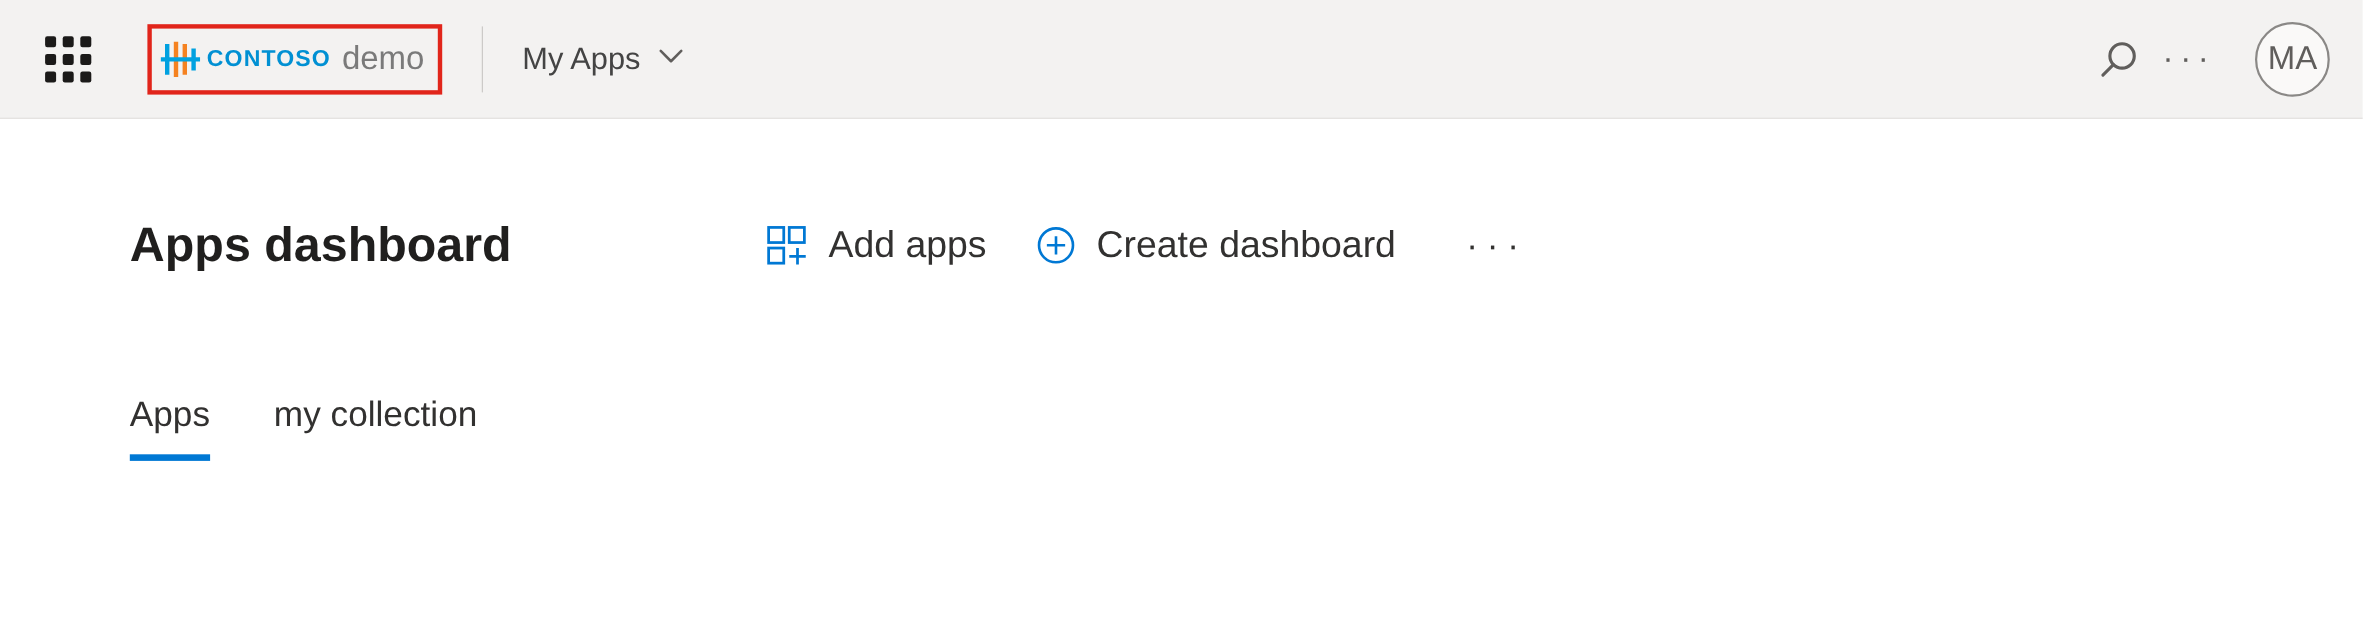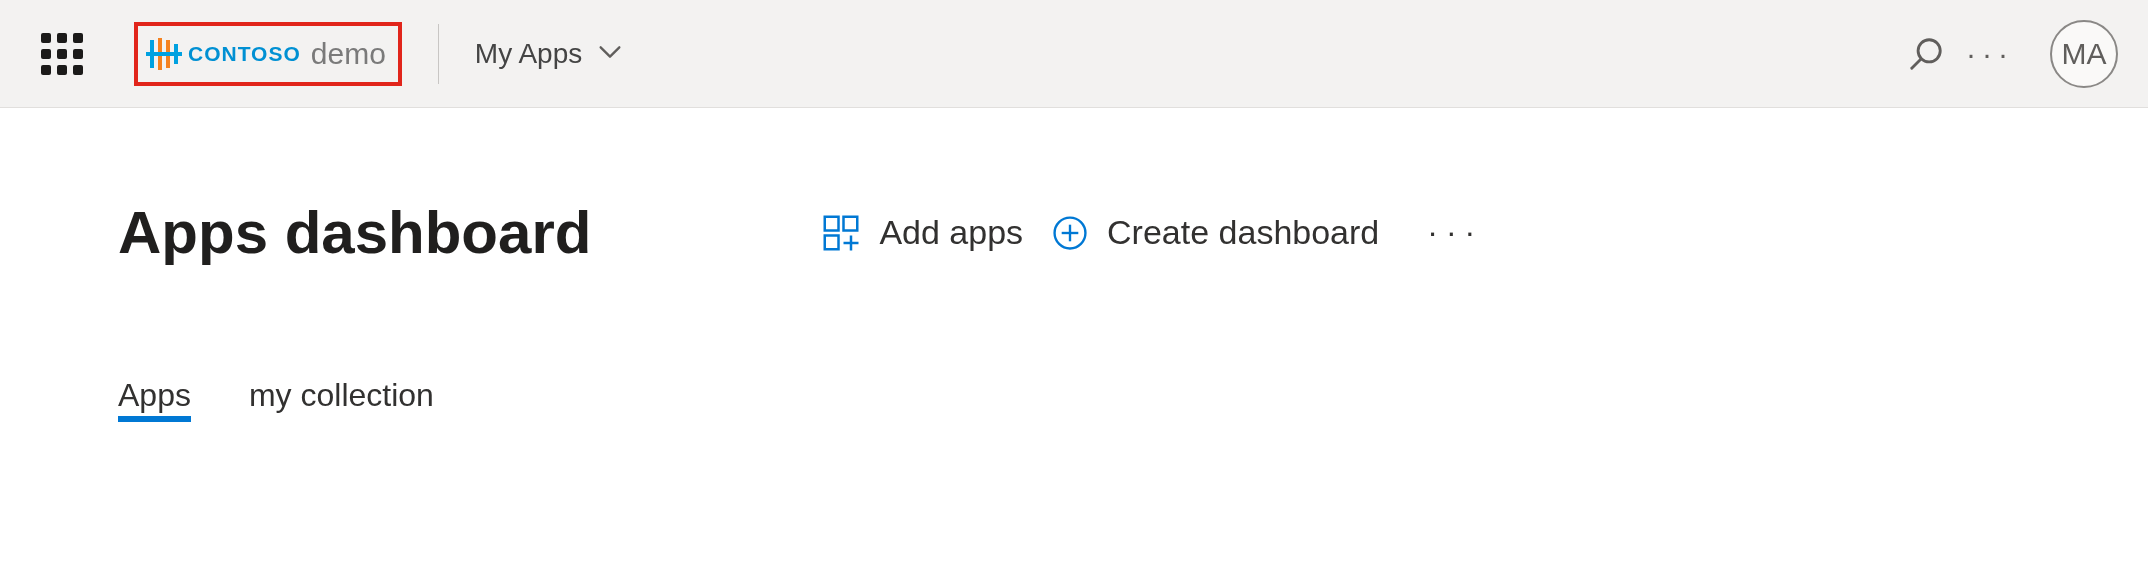--- a/index.html
+++ b/index.html
@@ -45,29 +45,29 @@
   .avatar {
     width:68px; height:68px; border-radius:50%;
     border:2px solid #8a8886;
     display:flex; align-items:center; justify-content:center;
     font-size:30px; color:#605e5c; margin-left:28px; cursor:pointer;
     background:#faf9f8;
   }
   
   .main { padding: 90px 0 0 118px; width:100%; }
   .title-row { display:flex; align-items:center; }
-  .page-title { font-size:60px; font-weight:600; color:#201f1e; }
-  .title-actions { display:flex; align-items:center; margin-left:230px; gap:28px;justify-content:flex-end; }
+  .page-title { font-size:44px; font-weight:600; color:#201f1e; }
+  .title-actions { display:flex; align-items:center; margin-left:230px; gap:44px;justify-content:flex-end; }
   .action { display:flex; align-items:center; cursor:pointer; gap:18px; }
   .action-label { font-size:34px; color:#323130; }
   .action svg { color:#0078d4; }
   .more-dots { font-size:32px; letter-spacing:8px; color:#323130; cursor:pointer; margin-left:20px;}
   
   .tabs { display:flex; gap:58px; margin-top:110px; }
-  .tab { font-size:32px; color:#323130; padding-bottom:2px; cursor:pointer; }
+  .tab { font-size:32px; color:#323130; padding-bottom:18px; cursor:pointer; }
   .tab.active { border-bottom:6px solid #0078d4; }
 </style>
 </head>
 <body>
 
 <div class="header">
   <div class="waffle">
     <span></span>
       <span></span>
       <span></span>

